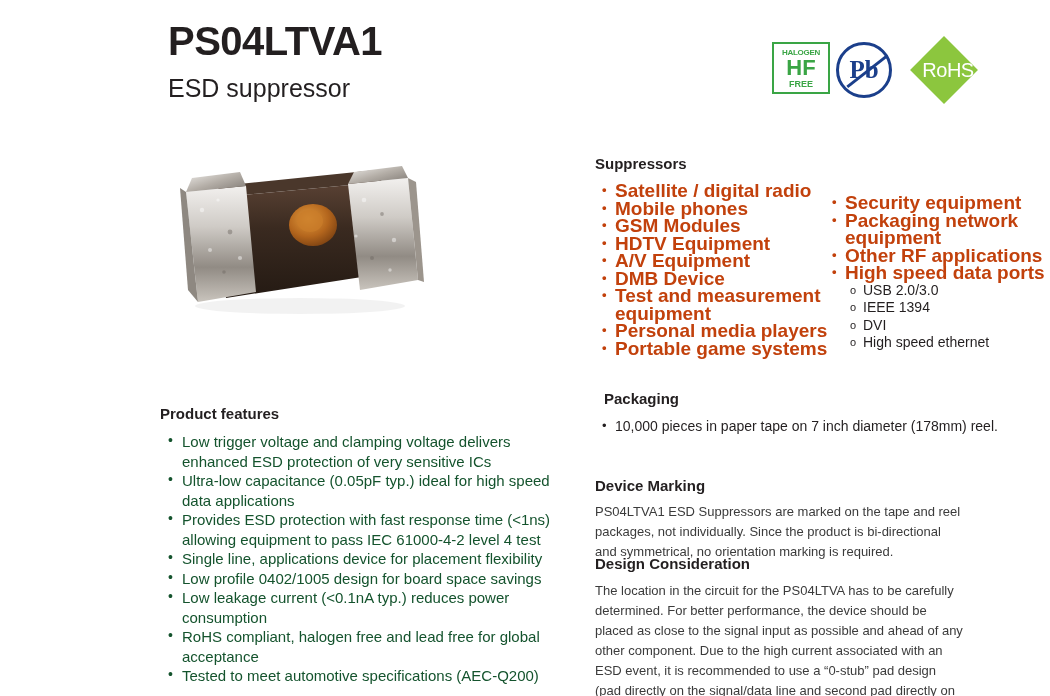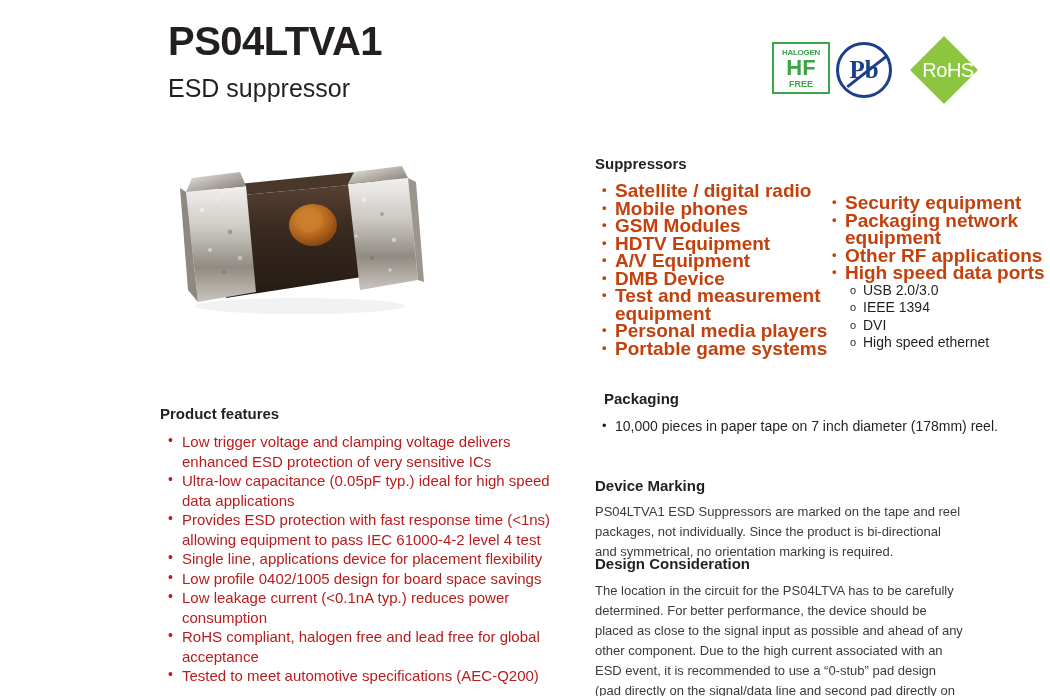--- a/index.html
+++ b/index.html
@@ -171,21 +171,21 @@
     width: 400px;
     margin: 0;
     padding: 0;
     list-style: none;
   }
   #product-features-list li {
     position: relative;
     padding-left: 14px;
     font-size: 15px;
     line-height: 19.5px;
-    color: #b91c1c;
+    color: #14532d;
     margin-bottom: 0px;
   }
   #product-features-list li::before {
     content: "\2022";
     position: absolute;
     left: 0;
     top: -1px;
     font-size: 14px;
   }
 

